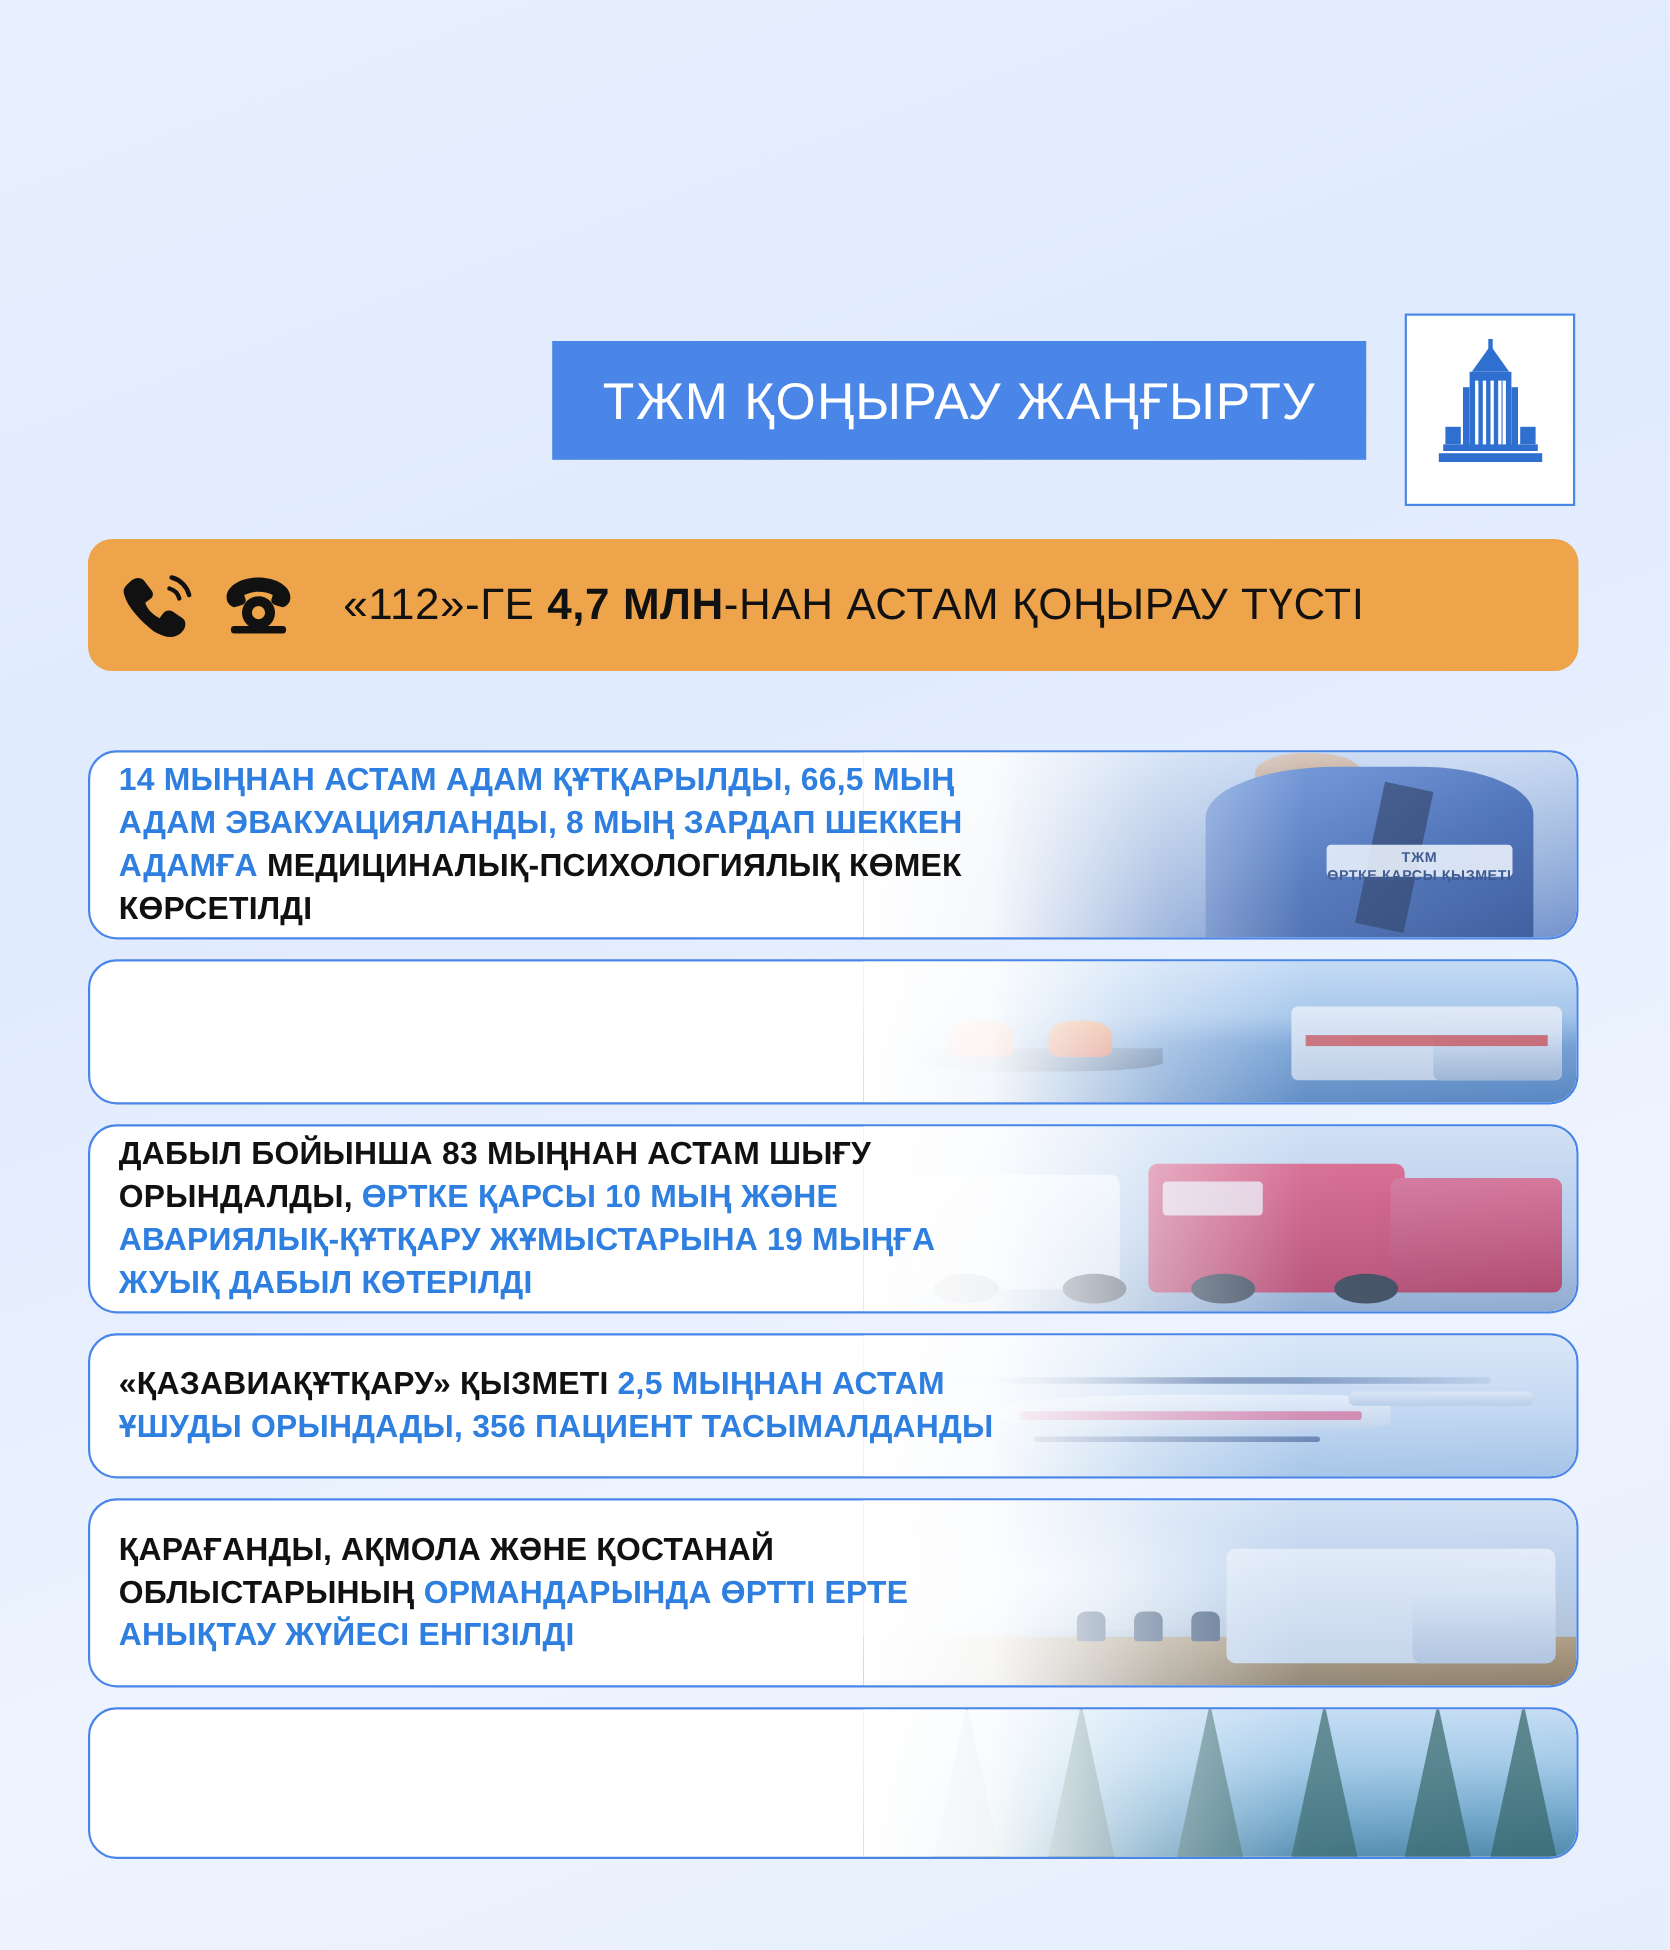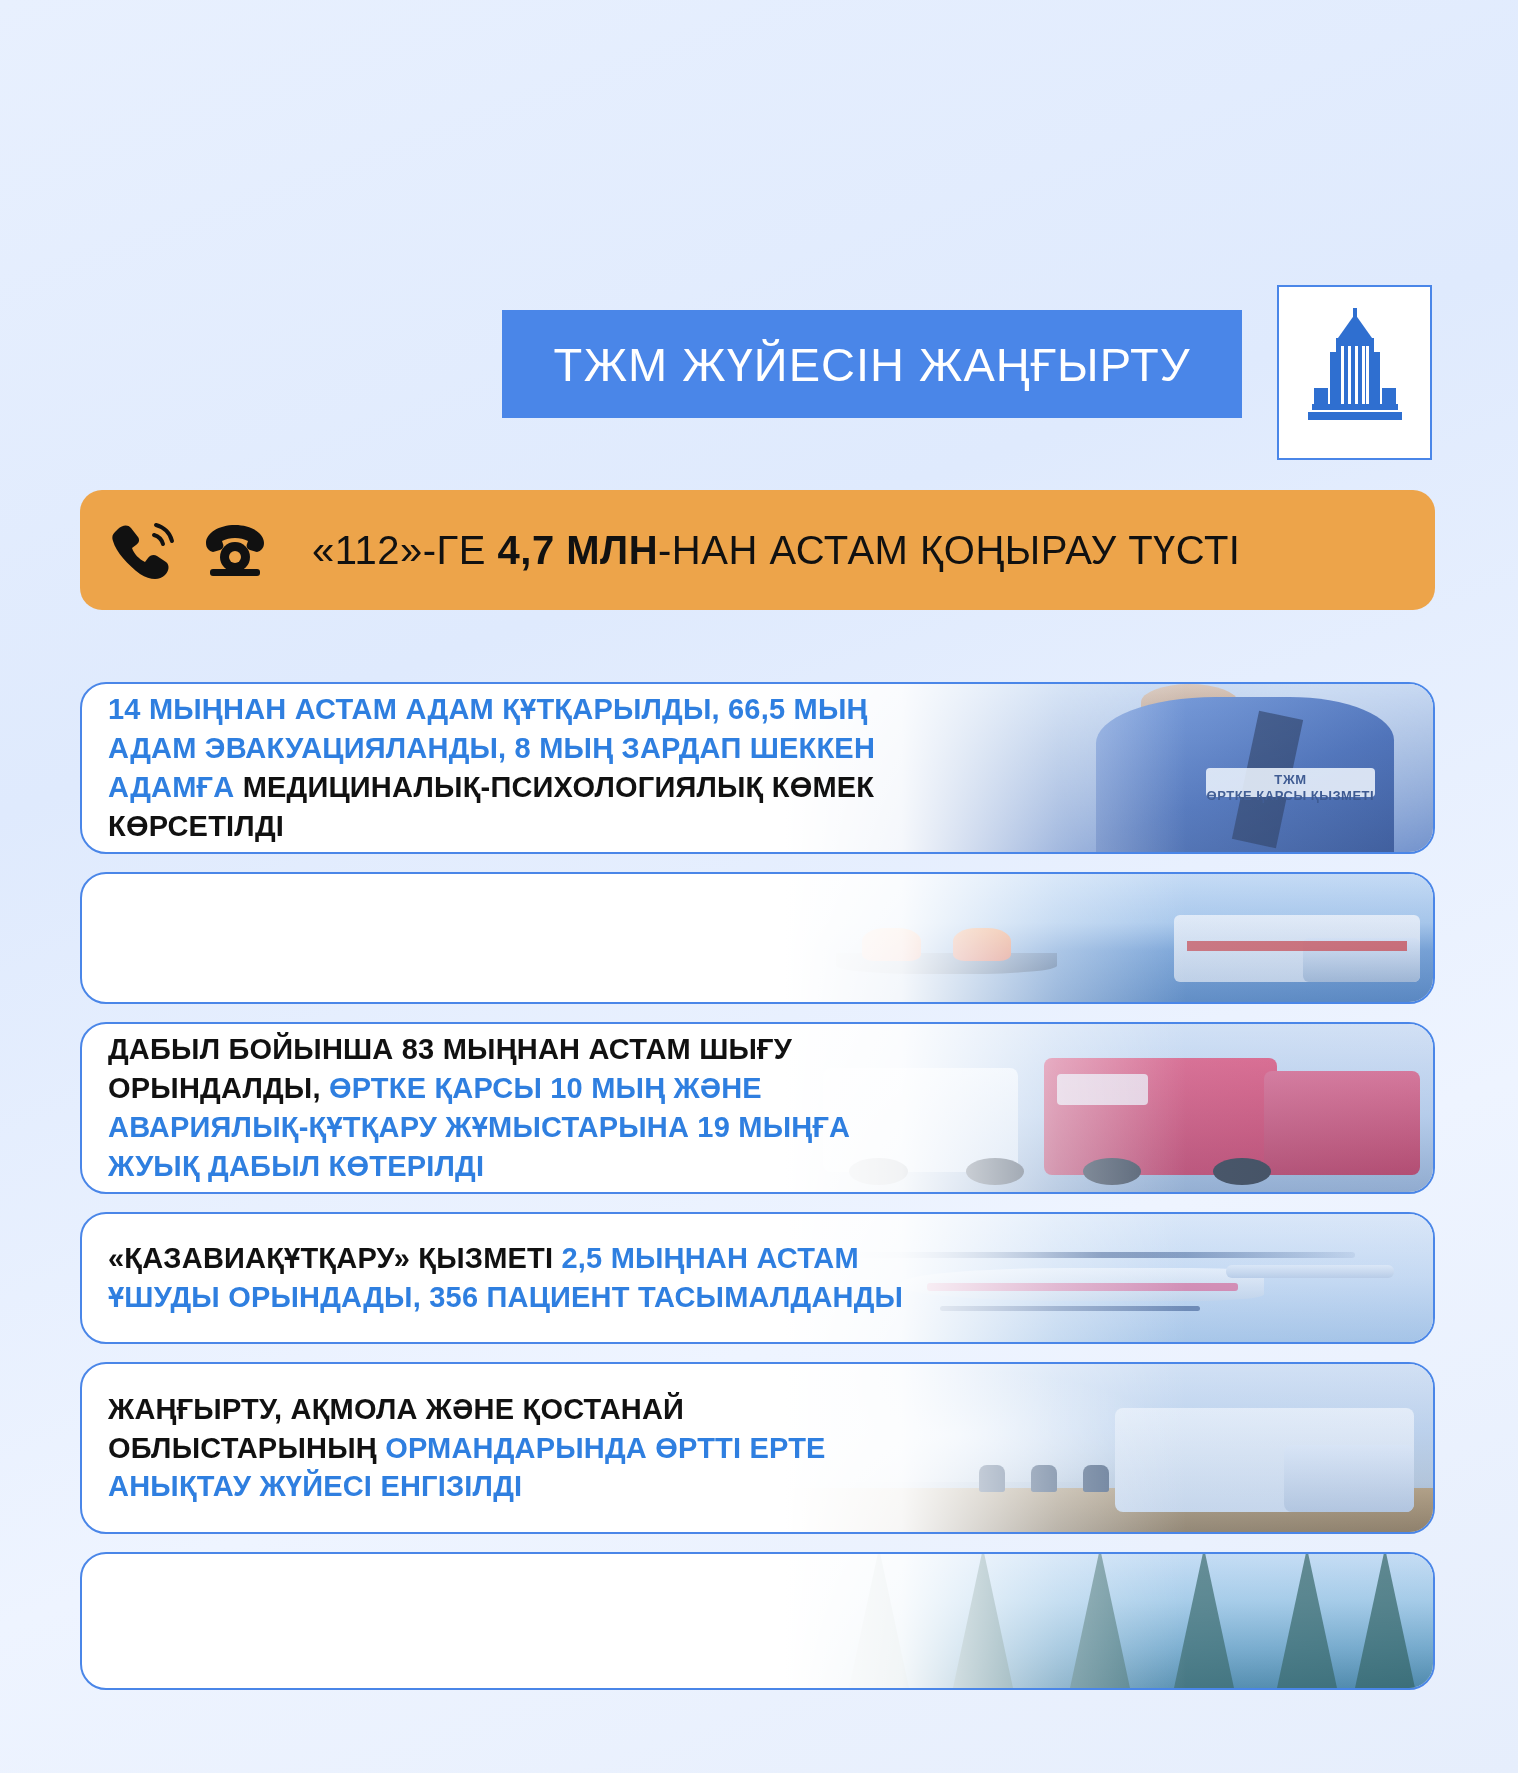--- a/index.html
+++ b/index.html
@@ -274,21 +274,21 @@
     border-right: 30px solid transparent;
     border-bottom: 140px solid rgba(28,80,70,0.7);
   }
 </style>
 </head>
 <body>
 
 <div class="page">
 
   <div class="title-bar">
-    <span class="title-text">ТЖМ ЖҮЙЕСІН ЖАҢҒЫРТУ</span>
+    <span class="title-text">ТЖМ ҚОҢЫРАУ ЖАҢҒЫРТУ</span>
   </div>
 
   <div class="emblem">
     <svg width="110" height="130" viewBox="0 0 110 130" aria-hidden="true">
       <rect x="2" y="2" width="106" height="126" fill="#ffffff"></rect>
       <g fill="#2f6fd0">
         <rect x="36" y="30" width="38" height="72"></rect>
         <rect x="30" y="44" width="6" height="58"></rect>
         <rect x="74" y="44" width="6" height="58"></rect>
         <path d="M55 6 L72 30 L38 30 Z"></path>
@@ -414,21 +414,21 @@
           <div class="truck"></div>
           <div class="cab"></div>
           <div class="p" style="left:30%"></div>
           <div class="p" style="left:38%"></div>
           <div class="p" style="left:46%"></div>
         </div>
         <div class="tint"></div>
         <div class="fade"></div>
       </div>
       <div class="card-text">
-        <span class="dk">ЖАҢҒЫРТУ, АҚМОЛА ЖӘНЕ ҚОСТАНАЙ ОБЛЫСТАРЫНЫҢ </span><span class="hl">ОРМАНДАРЫНДА ӨРТТІ ЕРТЕ АНЫҚТАУ ЖҮЙЕСІ ЕНГІЗІЛДІ</span>
+        <span class="dk">ҚАРАҒАНДЫ, АҚМОЛА ЖӘНЕ ҚОСТАНАЙ ОБЛЫСТАРЫНЫҢ </span><span class="hl">ОРМАНДАРЫНДА ӨРТТІ ЕРТЕ АНЫҚТАУ ЖҮЙЕСІ ЕНГІЗІЛДІ</span>
       </div>
     </div>
 
     <div class="card" style="height:138px">
       <div class="card-photo">
         <div class="scene scene-pine">
           <div class="tree" style="left:10%"></div>
           <div class="tree" style="left:26%"></div>
           <div class="tree" style="left:44%"></div>
           <div class="tree" style="left:60%"></div>

